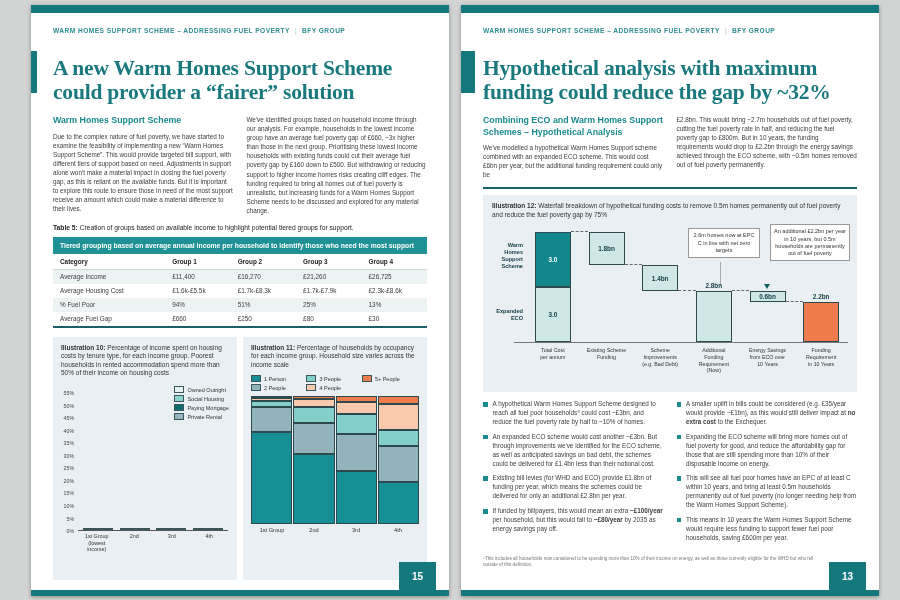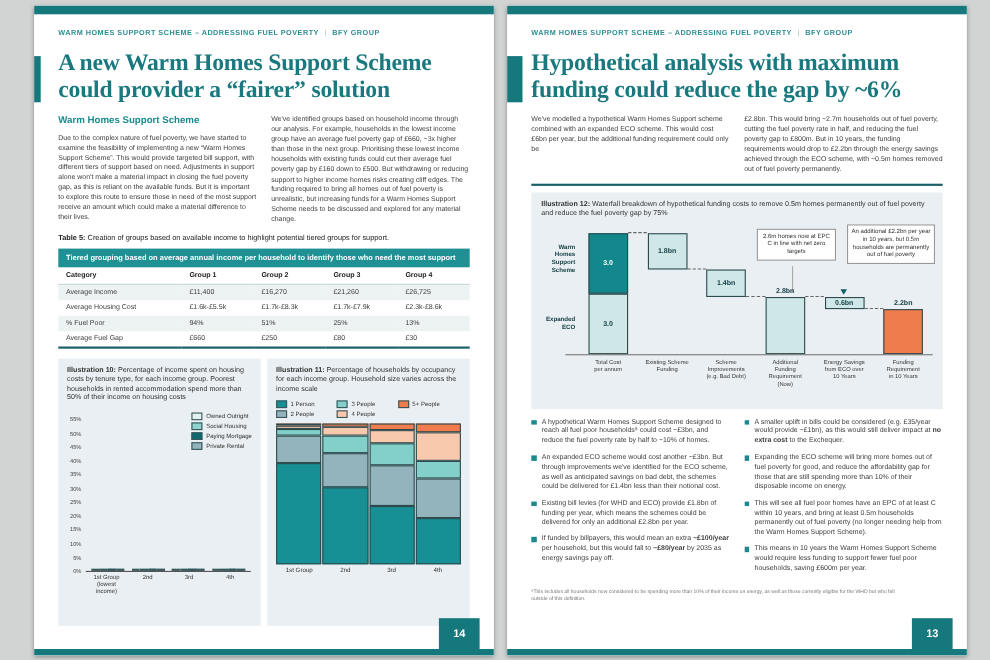--- a/index.html
+++ b/index.html
@@ -8,21 +8,21 @@
   .page{width:418px;height:591px;background:#fff;position:relative;box-shadow:0 1px 4px rgba(0,0,0,.35);overflow:hidden;}
   .topbar{height:8px;background:#15787c;}
   .botbar{position:absolute;left:0;right:0;bottom:0;height:6px;background:#15787c;}
   .pagenum{position:absolute;right:13px;bottom:6px;width:37px;height:28px;background:#15787c;color:#fff;font-weight:bold;font-size:10px;display:flex;align-items:center;justify-content:center;}
   .accent{position:absolute;left:0;top:46px;background:#15787c;}
   .accent.thin{width:6px;height:42px;}
   .accent.wide{width:14px;height:42px;}
   .content{padding:0 22px;}
   .kicker{margin-top:14px;font-size:6.6px;letter-spacing:.45px;color:#2e8d91;font-weight:bold;}
   .kicker .sep{color:#9fc6c8;margin:0 5px;font-weight:normal;}
-  .title{font-family:"Liberation Serif","DejaVu Serif",serif;font-weight:700;color:#19797e;font-size:21.5px;line-height:1.12;margin-top:11px;letter-spacing:-.2px;}
+  .title{font-family:"Liberation Serif","DejaVu Serif",serif;font-weight:700;color:#19797e;font-size:21.5px;line-height:1.12;margin-top:22px;letter-spacing:-.2px;}
   .cols{display:flex;gap:13px;margin-top:11px;}
   .col{flex:1;font-size:6.35px;line-height:1.43;color:#3d3d3d;}
   .sech{color:#1b8a8e;font-weight:bold;font-size:8.8px;line-height:1.3;margin-bottom:5px;}
   
   .tcap{font-size:6.7px;color:#222;margin-top:9px;line-height:1.3;}
   .b{font-weight:bold;}
   .band{margin-top:4px;background:#1f9093;color:#fff;font-weight:bold;font-size:6.8px;line-height:1.35;padding:4px 7px;}
   table{width:100%;border-collapse:collapse;font-size:6.4px;color:#3d3d3d;border-bottom:2.5px solid #19606a;}
   th{text-align:left;font-weight:bold;color:#222;padding:4px 7px;border-bottom:1px solid #c9d6d8;}
   td{padding:3.5px 7px;}
@@ -268,34 +268,35 @@
             </div>
           <div class="c2x" id="c2-x">
               <div>1st Group</div>
               <div>2nd</div>
               <div>3rd</div>
               <div>4th</div>
             </div>
         </div>
       </div>
     </div>
-    <div class="pagenum">14</div>
+    <div class="pagenum">15</div>
     <div class="botbar"></div>
   </div>
 
   <div class="page">
     <div class="topbar"></div>
     <div class="accent wide"></div>
     <div class="content">
       <div class="kicker">
         <span>WARM HOMES SUPPORT SCHEME – ADDRESSING FUEL POVERTY</span><span class="sep">|</span><span>BFY GROUP</span>
       </div>
-      <div class="title">Hypothetical analysis with maximum funding could reduce the gap by ~6%</div>
+      <div class="title">Hypothetical analysis with maximum funding could reduce the gap by ~32%</div>
       <div class="cols">
         <div class="col">
+          <div class="sech">Combining ECO and Warm Homes Support Schemes – Hypothetical Analysis</div>
           <div>We've modelled a hypothetical Warm Homes Support scheme combined with an expanded ECO scheme. This would cost £6bn per year, but the additional funding requirement could only be</div>
         </div>
         <div class="col">
           <div>£2.8bn. This would bring ~2.7m households out of fuel poverty, cutting the fuel poverty rate in half, and reducing the fuel poverty gap to £800m. But in 10 years, the funding requirements would drop to £2.2bn through the energy savings achieved through the ECO scheme, with ~0.5m homes removed out of fuel poverty permanently.</div>
         </div>
       </div>
       <div class="divider"></div>
       <div class="panel12">
         <div class="pcap">
           <span class="b">Illustration 12:</span><span> Waterfall breakdown of hypothetical funding costs to remove 0.5m homes permanently out of fuel poverty and reduce the fuel poverty gap by 75%</span>

